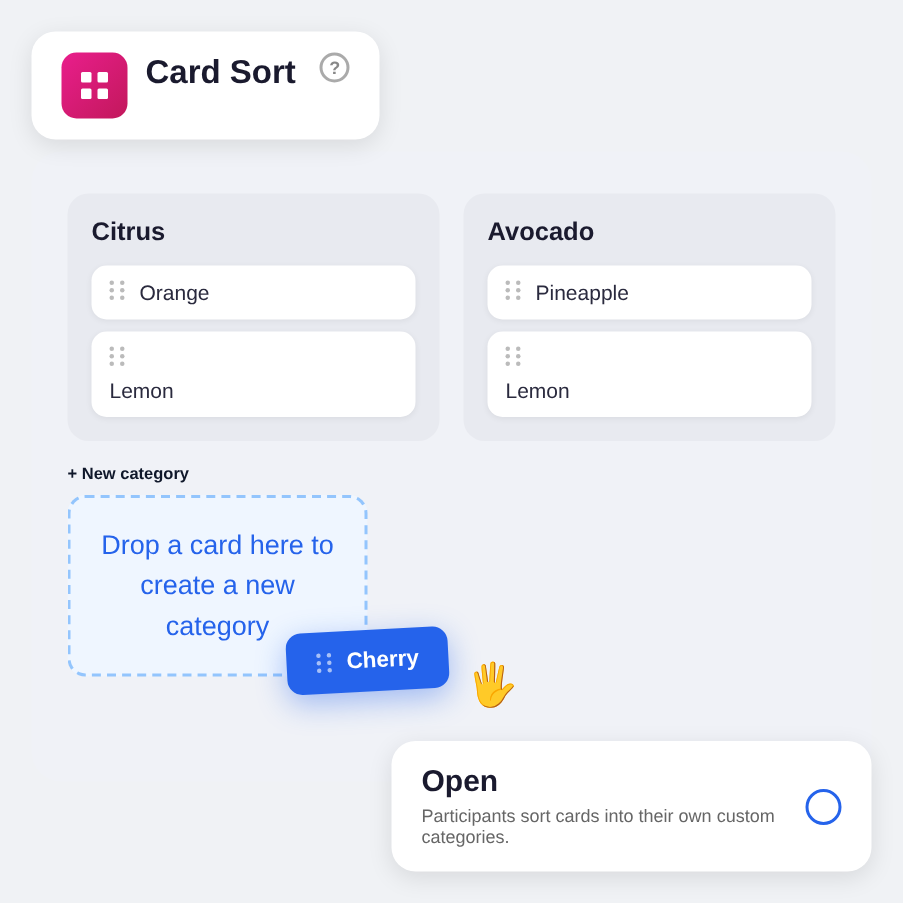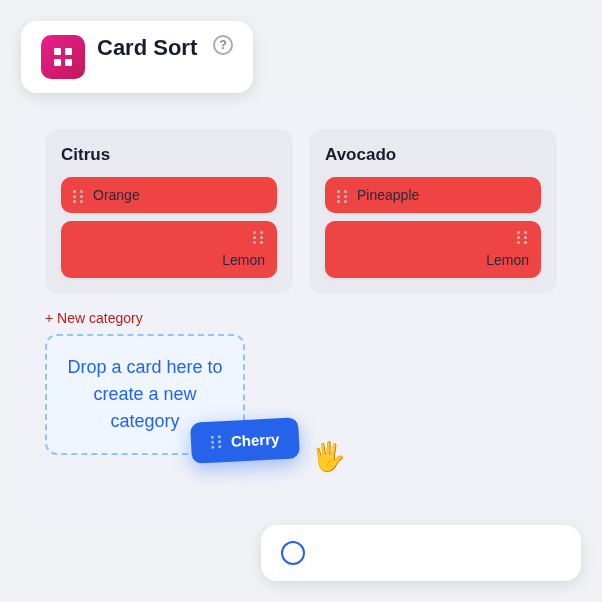--- a/index.html
+++ b/index.html
@@ -105,26 +105,26 @@
     }
 
     .category-title {
       font-size: 17px;
       font-weight: 700;
       color: #1a1a2e;
       margin-bottom: 12px;
     }
 
     .card-item {
-      background: #ef4444;
+      background: #ffffff;
       border-radius: 10px;
       padding: 10px 12px;
       margin-bottom: 8px;
       display: flex;
-      align-items: flex-end;
+      align-items: flex-start;
       gap: 8px;
       font-size: 14px;
       color: #2a2a3e;
       box-shadow: 0 1px 4px rgba(0,0,0,0.06);
     }
 
     .card-item:last-child { margin-bottom: 0; flex-direction: column; }
 
     .drag-dots {
       color: #bbb;
@@ -143,23 +143,23 @@
       display: flex;
       flex-direction: column;
       gap: 8px;
       margin-bottom: 12px;
     }
 
     .new-category-btn {
       display: inline-flex;
       align-items: center;
       gap: 6px;
-      color: #b91c1c;
-      font-size: 14px;
-      font-weight: 400;
+      color: #0f172a;
+      font-size: 11px;
+      font-weight: 700;
       cursor: pointer;
       background: none;
       border: none;
       padding: 0;
     }
 
     .drop-zone {
       border: 2px dashed #93c5fd;
       border-radius: 12px;
       background: #eff6ff;
@@ -338,18 +338,22 @@
         <div class="dot"></div>
       <div class="dot"></div>
         <div class="dot"></div>
     </div>
     <span>Cherry</span>
   </div>
 
   <div class="cursor-icon">🖐</div>
 
   <div class="bottom-card">
+    <div class="bottom-card-text">
+      <div class="bottom-card-title">Open</div>
+      <div class="bottom-card-desc">Participants sort cards into their own custom categories.</div>
+    </div>
     <div class="radio-indicator">
       <div class="radio-inner"></div>
     </div>
   </div>
 
 </div>
 
 </body></html>

